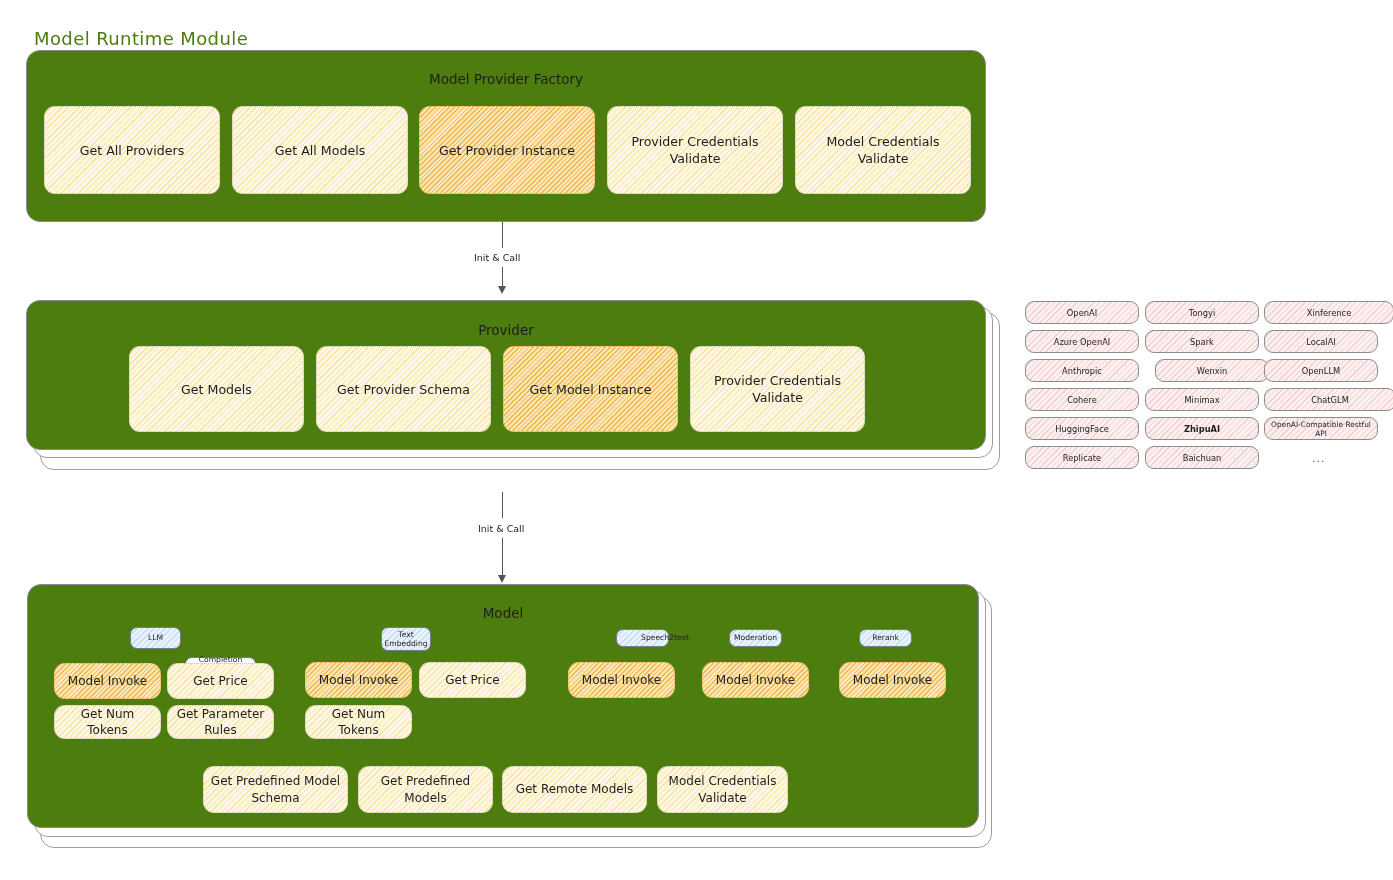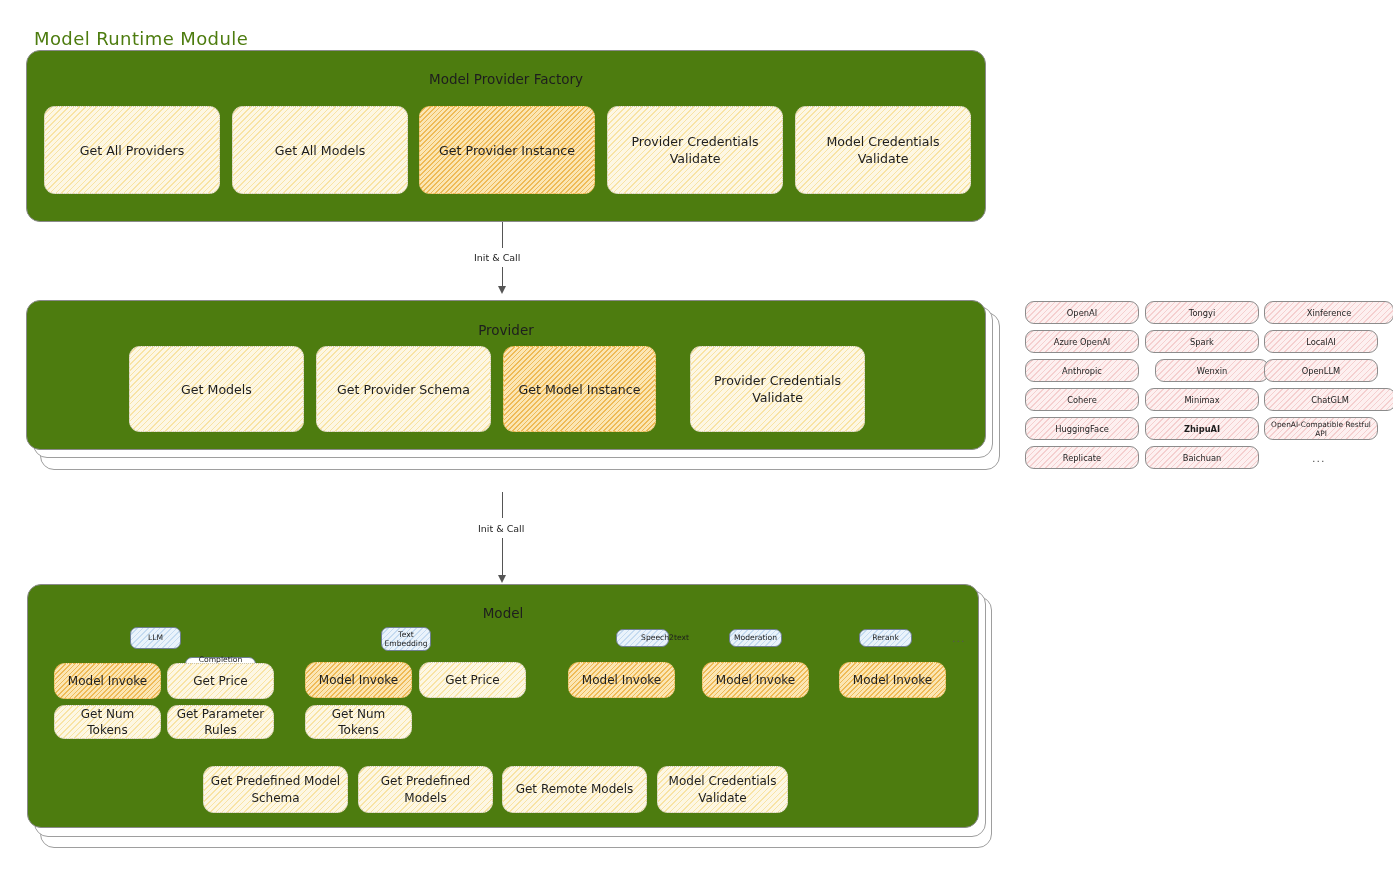--- a/index.html
+++ b/index.html
@@ -115,21 +115,21 @@
 <div class="abs container" style="left:26px;top:300px;width:960px;height:150px;">
   <div class="ctitle" style="top:21px;">Provider</div>
 </div>
 
 <div class="abs node" style="left:129px;top:346px;width:175px;height:86px;">
   <span>Get Models</span>
 </div>
 <div class="abs node" style="left:316px;top:346px;width:175px;height:86px;">
   <span>Get Provider Schema</span>
 </div>
-<div class="abs node hl" style="left:503px;top:346px;width:153px;height:86px;">
+<div class="abs node hl" style="left:503px;top:346px;width:175px;height:86px;">
   <span>Get Model Instance</span>
 </div>
 <div class="abs node" style="left:690px;top:346px;width:175px;height:86px;">
   <span>Provider Credentials Validate</span>
 </div>
 
 <div class="abs pill" style="left:1025px;top:301px;width:114px;height:23px;">
   <span>OpenAI</span>
 </div>
 <div class="abs pill" style="left:1025px;top:330px;width:114px;height:23px;">

